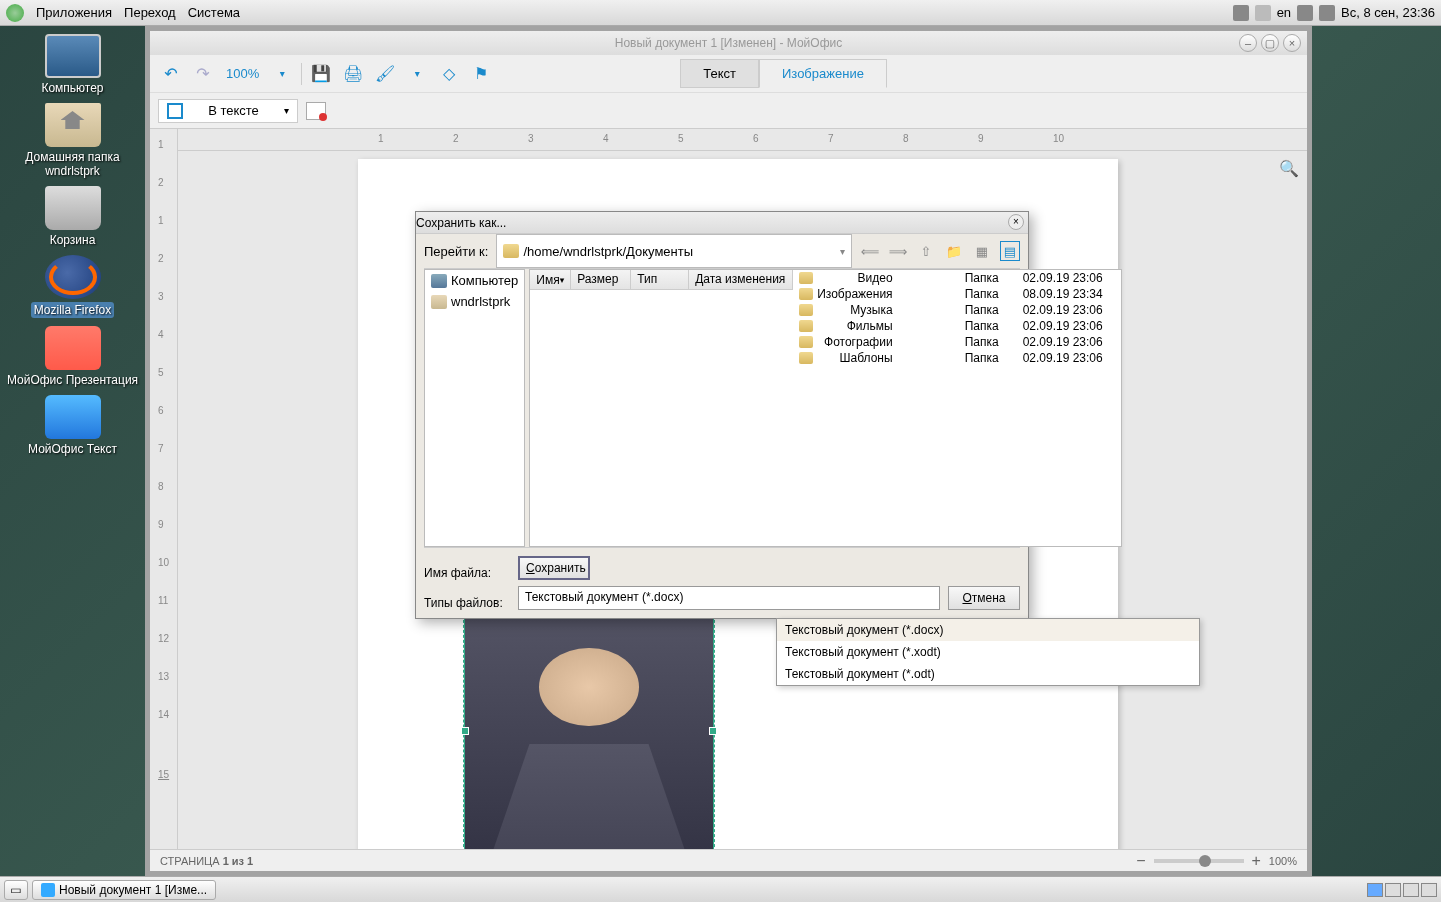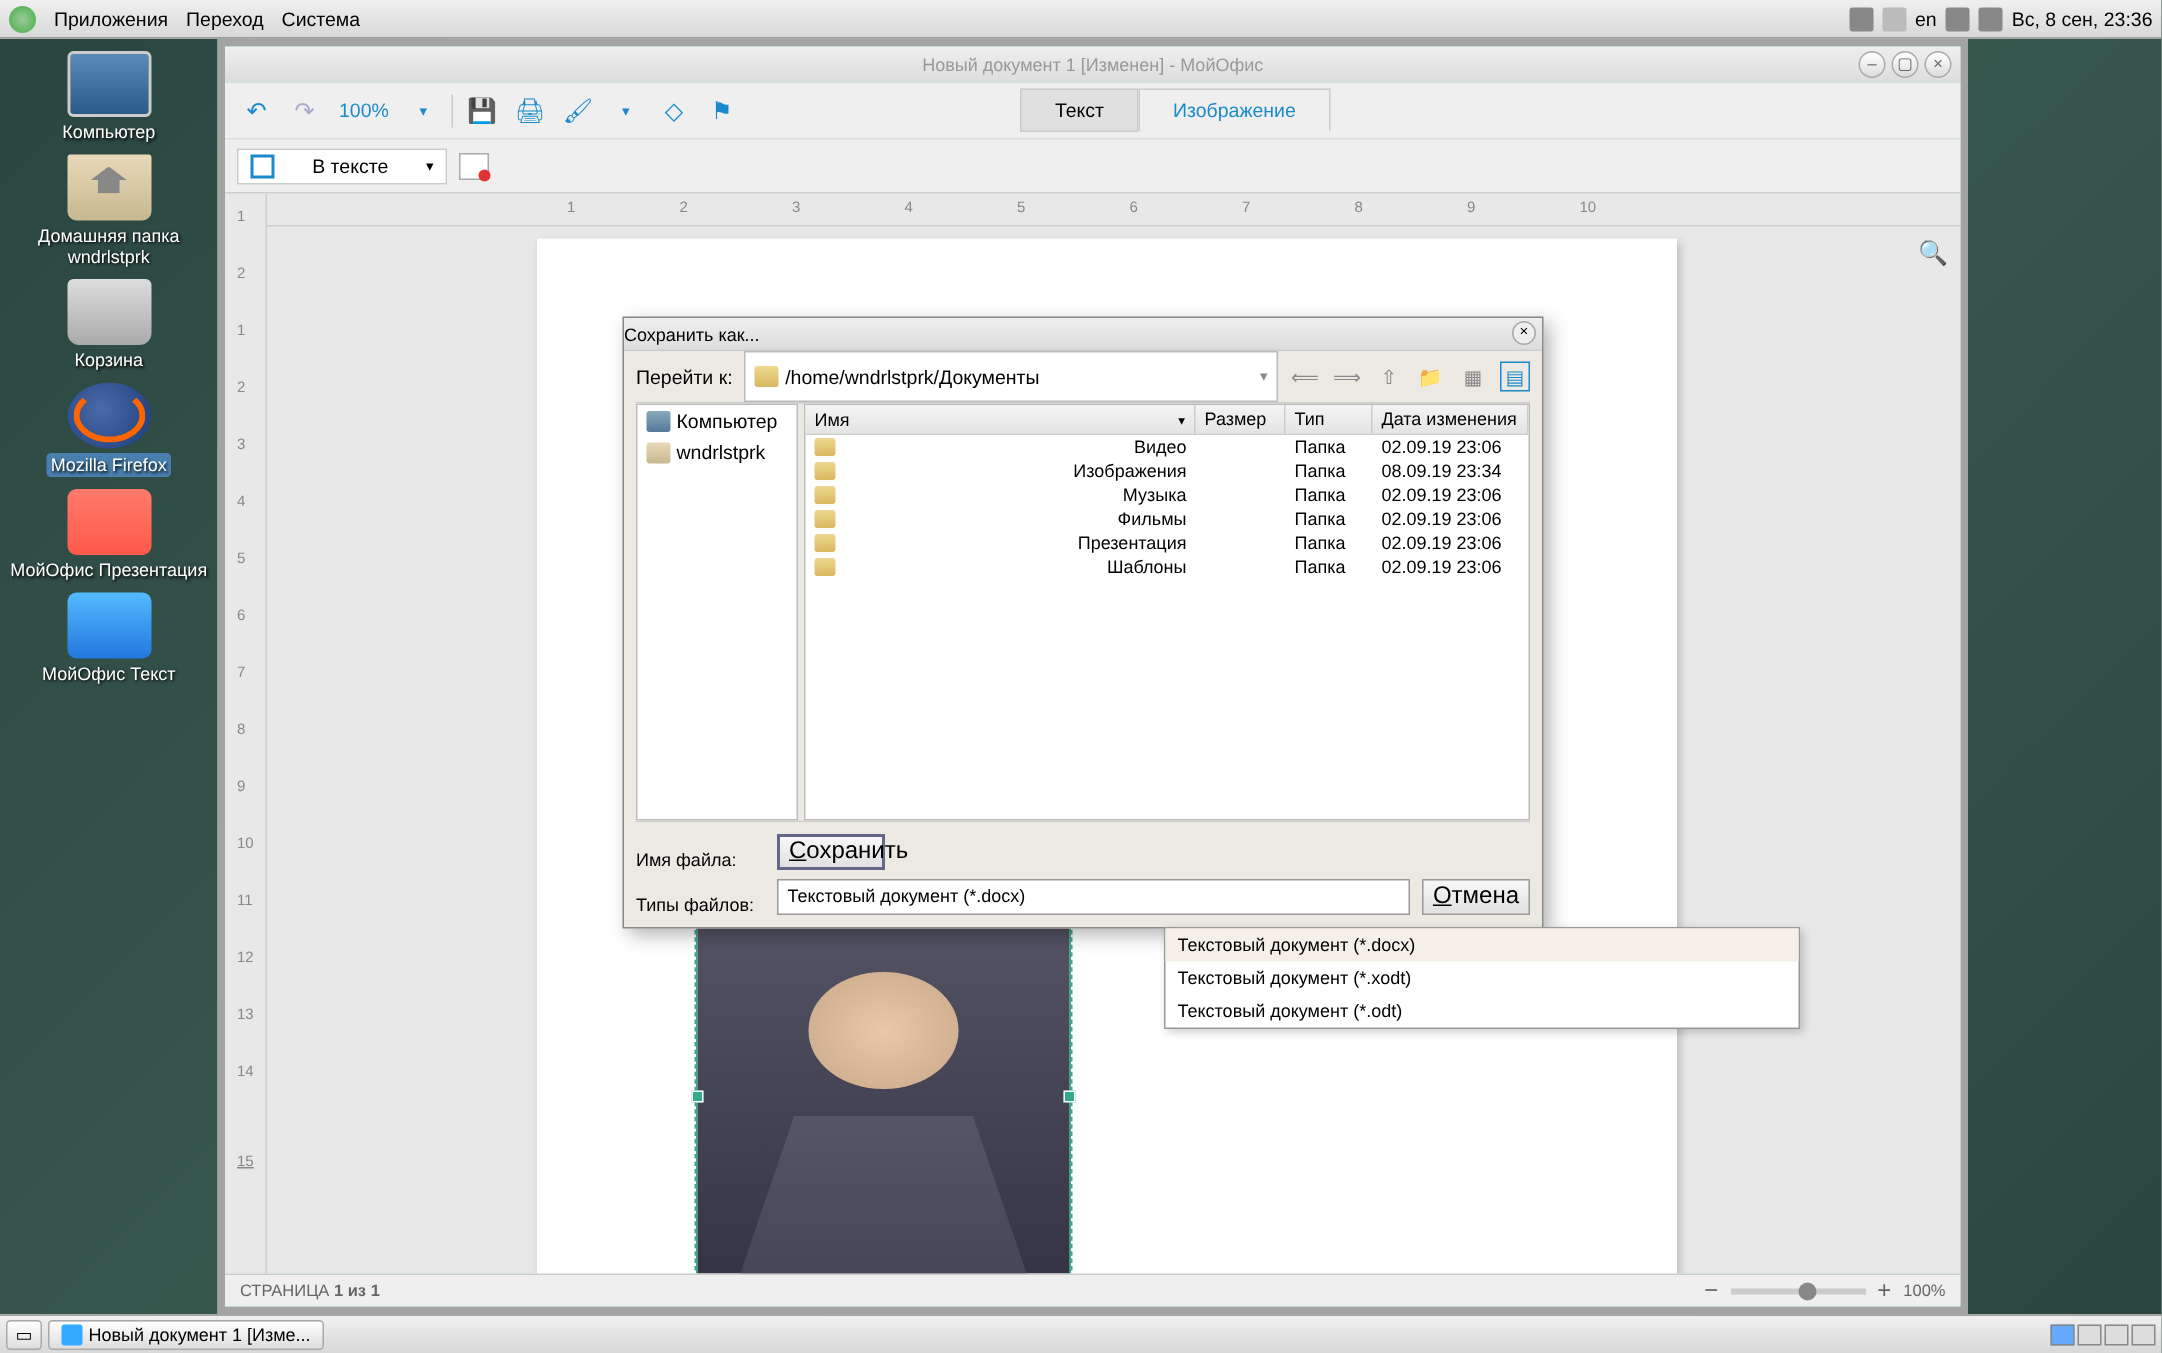--- a/index.html
+++ b/index.html
@@ -62,34 +62,34 @@
 .dnav{height:34px;display:flex;align-items:center;padding:0 8px;gap:8px}
 .dpath{flex:1;display:flex;align-items:center;gap:4px;border:1px solid #bbb;background:#fff;padding:16px 6px;height:24px}
 .dpath .fld{width:16px;height:14px;background:linear-gradient(#f0d890,#d8b860);border-radius:2px}
 .navbtn{width:20px;height:20px;display:flex;align-items:center;justify-content:center;color:#888;cursor:pointer}
 .navbtn.act{color:#1a8acc}
 .dbody{display:flex;height:280px;border-top:1px solid #ccc;border-bottom:1px solid #ccc;margin:0 8px}
 .dside{width:108px;border:1px solid #bbb;background:#fff}
 .dsi{display:flex;align-items:center;gap:4px;padding:3px 6px;cursor:pointer}
 .dsi .ic2{width:16px;height:14px;background:linear-gradient(#e8d8b8,#c8b890);border-radius:2px}
 .dsi.cmp .ic2{background:linear-gradient(#8ab,#579)}
-.dlist{flex:1;border:1px solid #bbb;background:#fff;margin-left:4px;display:flex;flex-direction:column}
+.dlist{flex:1;border:1px solid #bbb;background:#fff;margin-left:4px;display:flex;flex-direction:row}
 .dhead{display:flex;background:linear-gradient(#f4f4f4,#e4e4e4);border-bottom:1px solid #ccc;height:20px;font-size:12px}
 .dhead>div{padding:2px 6px;border-right:1px solid #ccc}
 .c-name{flex:1;display:flex;justify-content:space-between;align-items:center}
 .c-size{width:60px}.c-type{width:58px}.c-date{width:104px}
 .drow{display:flex;height:16px;align-items:center;font-size:12px;cursor:pointer}
 .drow>div{padding:0 6px}
 .drow .c-name{display:flex;gap:4px;align-items:center}
 .drow .fic{width:14px;height:12px;background:linear-gradient(#f0d890,#d8b860);border-radius:2px}
 .dfoot{padding:8px;display:flex;flex-direction:column;gap:6px}
 .dfr{display:flex;align-items:flex-end;gap:8px}
 .dfr label{width:86px;font-size:12px}
 .dfr input,.dfr .sel{flex:1;border:1px solid #999;padding:3px 6px;background:#fff;font-size:12px;height:24px}
-.dfbtn{width:72px;height:24px;border:1px solid #999;background:linear-gradient(#f8f8f8,#e0e0e0);font-size:16px;cursor:pointer}
+.dfbtn{width:72px;height:24px;border:1px solid #999;background:linear-gradient(#f8f8f8,#e0e0e0);font-size:12px;cursor:pointer}
 .dfbtn u{text-decoration:underline}
 .dropdown{position:absolute;top:406px;left:360px;width:424px;background:#fff;border:1px solid #999;box-shadow:2px 2px 6px rgba(0,0,0,.2);z-index:20}
 .ddi{padding:4px 8px;font-size:12px;cursor:pointer}
 .ddi.sel{background:#f4f0e8}
 .task-panel{position:absolute;bottom:0;left:0;right:0;height:26px;background:linear-gradient(#f0f0f0,#d8d8d8);display:flex;align-items:center;padding:0 4px;gap:4px;border-top:1px solid #aaa}
 .tp-btn{height:20px;padding:0 8px;display:flex;align-items:center;gap:4px;background:linear-gradient(#fff,#ddd);border:1px solid #aaa;border-radius:3px;font-size:12px;cursor:pointer}
 .tp-btn .ic3{width:14px;height:14px;background:#3af;border-radius:2px}
 .tp-r{margin-left:auto;display:flex;gap:2px}
 .ws{width:16px;height:14px;border:1px solid #888;background:#ddd}
 .ws.act{background:#6af}
@@ -292,21 +292,21 @@
                 <div class="fic"></div>
                 <span>Фильмы</span>
               </div>
               <div class="c-size"></div>
               <div class="c-type">Папка</div>
               <div class="c-date">02.09.19 23:06</div>
             </div>
             <div class="drow">
               <div class="c-name">
                 <div class="fic"></div>
-                <span>Презентация</span>
+                <span>Фотографии</span>
               </div>
               <div class="c-size"></div>
               <div class="c-type">Папка</div>
               <div class="c-date">02.09.19 23:06</div>
             </div>
             <div class="drow">
               <div class="c-name">
                 <div class="fic"></div>
                 <span>Шаблоны</span>
               </div>

